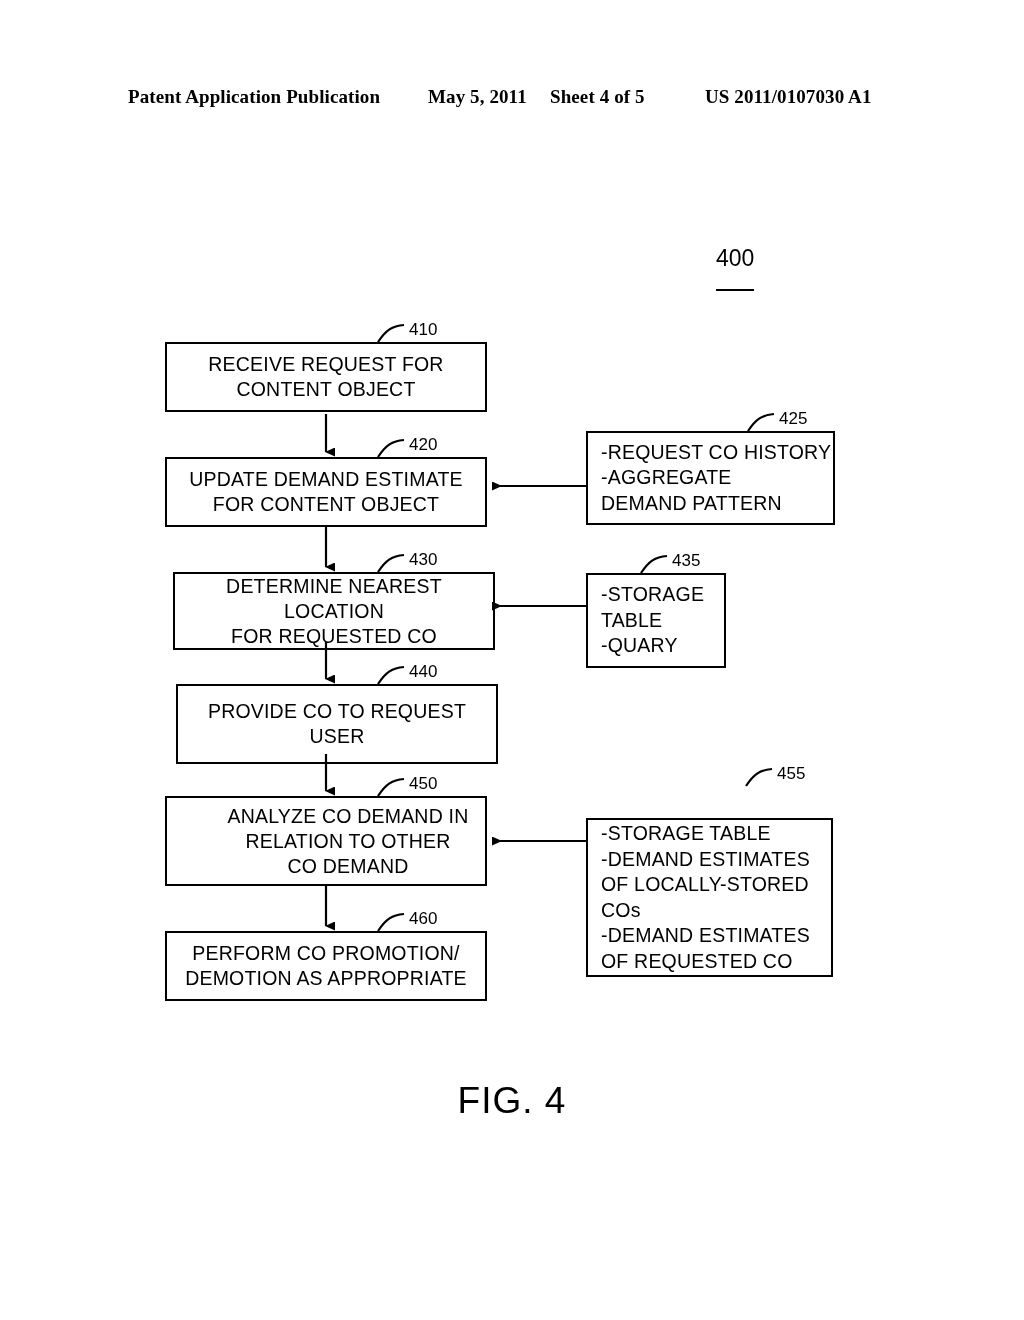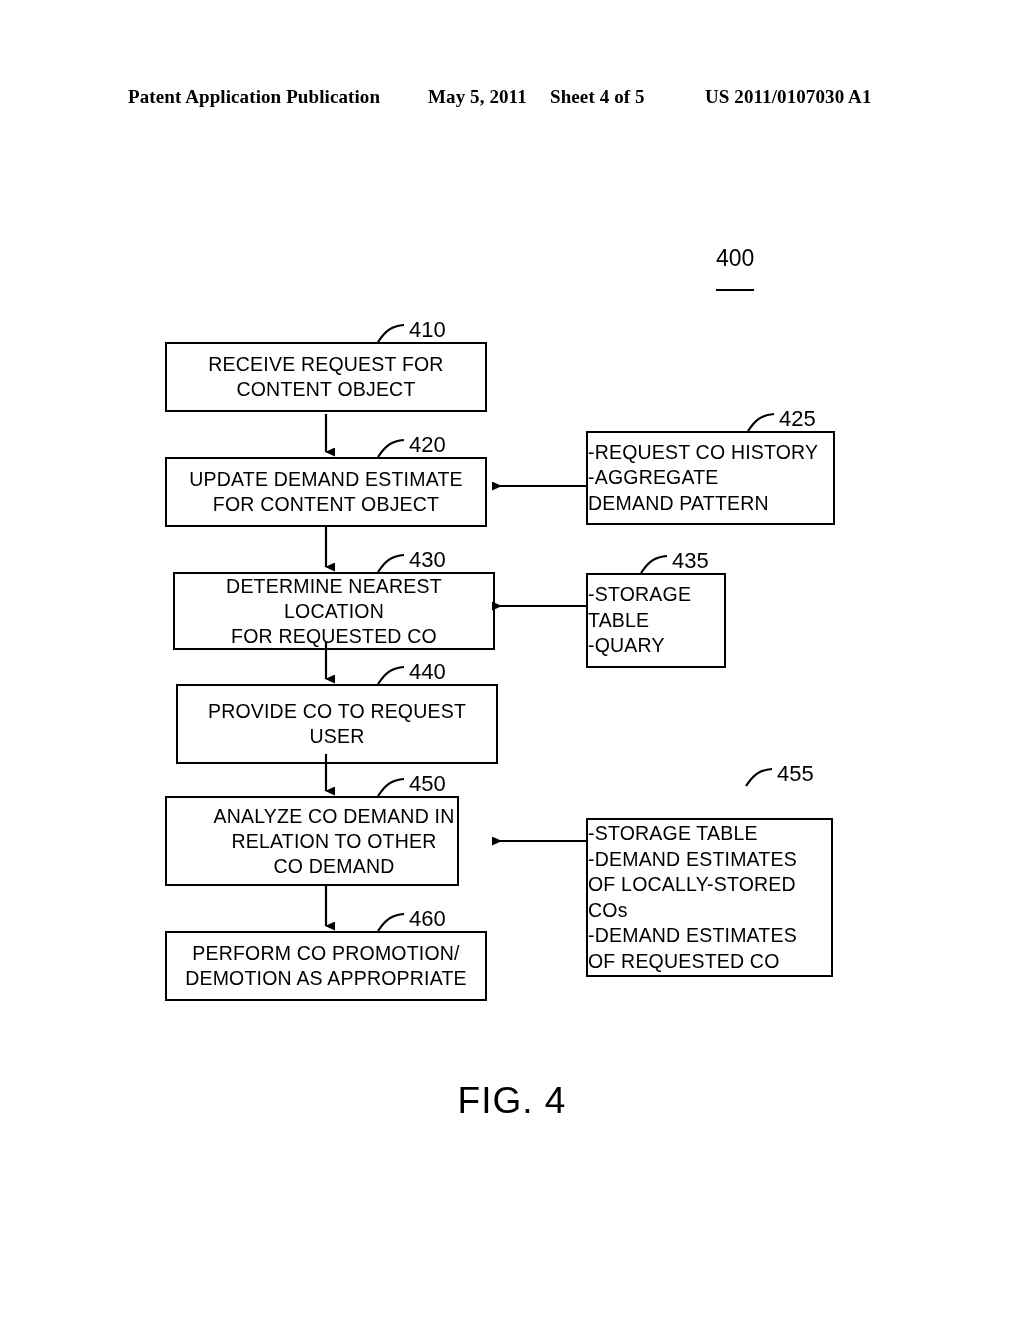--- a/index.html
+++ b/index.html
@@ -68,27 +68,28 @@
     box-sizing: border-box;
     border: 2px solid #000000;
     background: #ffffff;
     display: flex;
     align-items: center;
     justify-content: flex-start;
     text-align: left;
     font-size: 19.5px;
     line-height: 25.5px;
     letter-spacing: 0.2px;
+    padding-left: 13px;
   }
   .sbox .txt { display: block; white-space: pre-line; }
 
   
   .refnum {
     position: absolute;
-    font-size: 22px;
+    font-size: 17px;
     line-height: 24px;
     font-family: "Liberation Sans", sans-serif;
   }
 
   
   .overlay {
     position: absolute;
     left: 0;
     top: 0;
     width: 1024px;
@@ -133,21 +134,21 @@
 <div class="fbox" style="left:173px; top:572px; width:322px; height:78px;">
   <span class="txt">DETERMINE NEAREST LOCATION
 FOR REQUESTED CO</span>
 </div>
 
 <div class="fbox" style="left:176px; top:684px; width:322px; height:80px;">
   <span class="txt">PROVIDE CO TO REQUEST
 USER</span>
 </div>
 
-<div class="fbox" style="left:165px; top:796px; width:294px; height:90px;padding-left:44px;">
+<div class="fbox" style="left:165px; top:796px; width:322px; height:90px;padding-left:44px;">
   <span class="txt">ANALYZE CO DEMAND IN
 RELATION TO OTHER
 CO DEMAND</span>
 </div>
 
 <div class="fbox" style="left:165px; top:931px; width:322px; height:70px;">
   <span class="txt">PERFORM CO PROMOTION/
 DEMOTION AS APPROPRIATE</span>
 </div>
 

